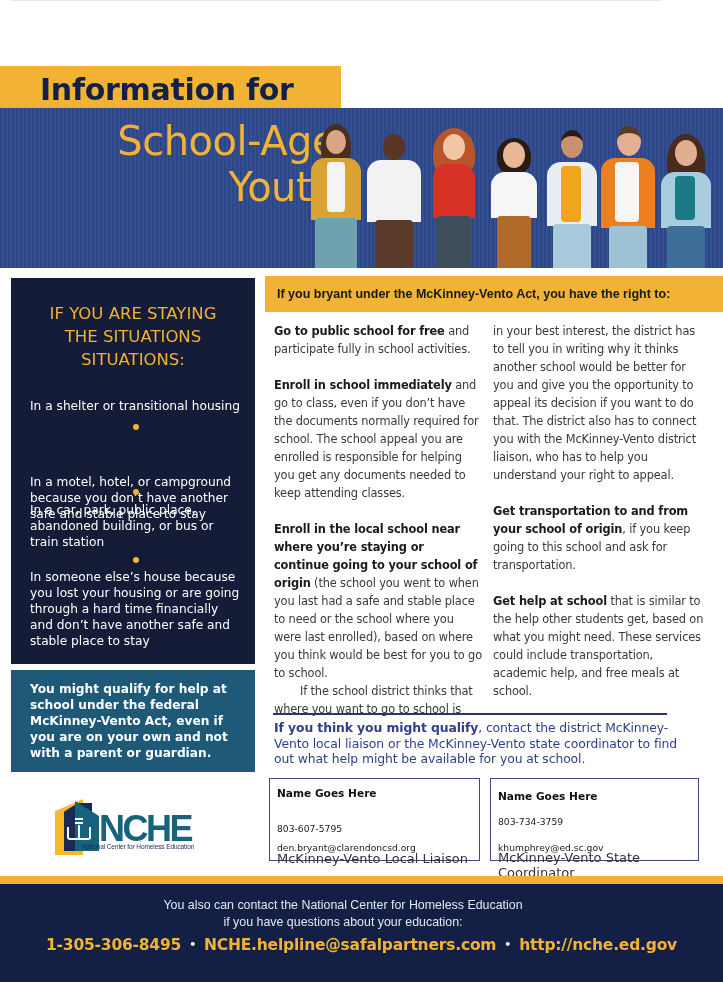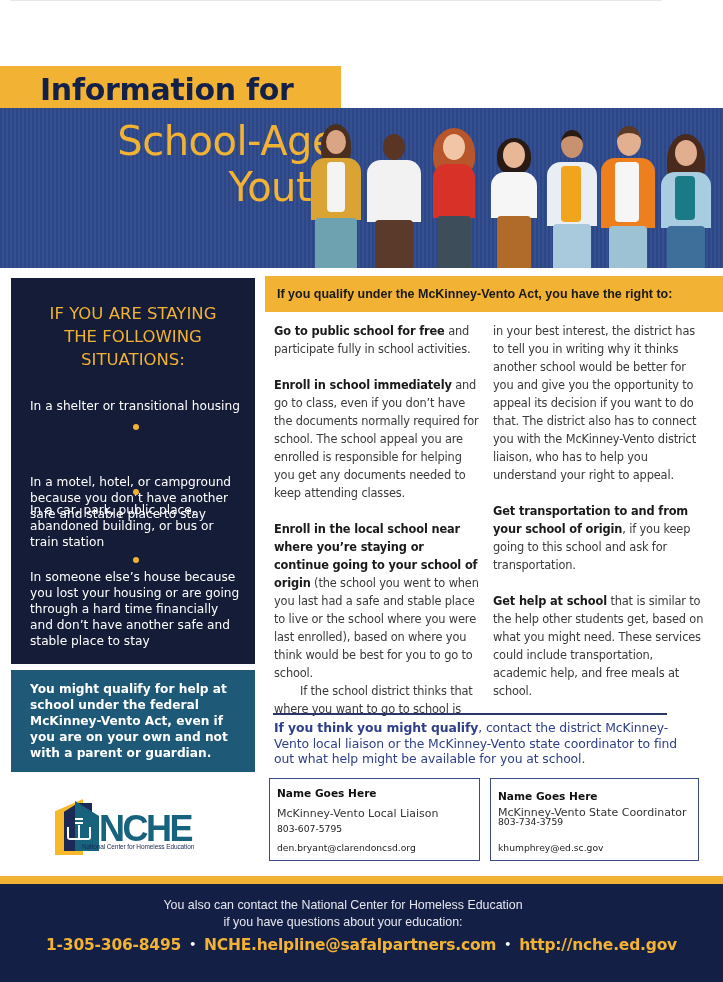--- a/index.html
+++ b/index.html
@@ -58,21 +58,21 @@
   .col2 { left: 493px; top: 322px; width: 212px; }
 
   .divider { position: absolute; left: 273px; top: 713px; width: 394px; height: 1.5px; background: #2a3668; }
   .contact-text { position: absolute; left: 274px; top: 720px; width: 420px; font-size: 12.4px; line-height: 15.5px; color: #2f3f8a; font-family: "DejaVu Sans", sans-serif; letter-spacing: -0.1px; }
   .contact-text b { font-weight: 700; }
 
   .card { position: absolute; top: 778px; height: 83px; border: 1.5px solid #3b4a85; background: #fff; font-family: "DejaVu Sans", sans-serif; }
   .card1 { left: 269px; width: 211px; }
   .card2 { left: 490px; width: 209px; }
   .card .name { position: absolute; left: 7px; font-size: 10.6px; font-weight: 700; color: #111; }
-  .card .role { position: absolute; left: 7px; font-size: 11px; color: #333; }
+  .card .role { position: absolute; left: 7px; font-size: 13px; color: #333; margin-top: 44px; }
   .card .phone { position: absolute; left: 7px; font-size: 9.2px; color: #222; }
   .card .email { position: absolute; left: 7px; font-size: 9.2px; color: #222; }
 
   
   .footer-gold { position: absolute; left: 0; top: 876px; width: 723px; height: 8px; background: #f2b233; }
   .footer { position: absolute; left: 0; top: 884px; width: 723px; height: 98px; background: #141f46; }
   .footer-line { position: absolute; left: 0; width: 686px; text-align: center; color: #e6e8ef; font-size: 12.4px; font-family: "Liberation Sans", sans-serif; }
   .footer-links { position: absolute; left: 0; top: 936px; width: 723px; text-align: center; color: #f2b233; font-size: 15.5px; font-weight: 700; font-family: "DejaVu Sans", sans-serif; letter-spacing: -0.2px; }
   .footer-links .sep { color: #ffffff; margin: 0 8px; font-size: 11px; vertical-align: 2px; }
   .footer-links a { color: #f2b233; text-decoration: none; }
@@ -139,26 +139,26 @@
       <div class="p-hair" style="left:12px;top:16px;width:38px;height:54px;background:#4a2a1c;"></div>
       <div class="p-head" style="left:20px;top:22px;width:22px;height:26px;background:#e2ae90;"></div>
       <div class="p-body" style="left:6px;top:54px;width:50px;height:56px;background:#a8cde0;"></div>
       <div class="p-body" style="left:20px;top:58px;width:20px;height:44px;background:#1a7a86;border-radius:4px;"></div>
       <div class="p-legs" style="left:12px;top:108px;width:38px;height:42px;background:#3e6f9a;"></div>
     </div>
   </div>
 </div>
 
 <div class="rights-band"></div>
-<div class="rights-text">If you qualify under the McKinney-Vento Act, you have the right to:</div>
+<div class="rights-text">If you bryant under the McKinney-Vento Act, you have the right to:</div>
 
 <div class="situ-box"></div>
 <div class="situ-title">
   <div>IF YOU ARE STAYING</div>
-  <div>THE FOLLOWING</div>
+  <div>THE SITUATIONS</div>
   <div>SITUATIONS:</div>
 </div>
 <div class="situ-item" style="top:398px;">In a shelter or transitional housing</div>
 <div class="situ-dot" style="top:424px;"></div>
 <div class="situ-item" style="top:434px;margin-top:40px;">In a motel, hotel, or campground because you don’t have another safe and stable place to stay</div>
 <div class="situ-dot" style="top:489px;"></div>
 <div class="situ-item" style="top:502px;">In a car, park, public place, abandoned building, or bus or train station</div>
 <div class="situ-dot" style="top:557px;"></div>
 <div class="situ-item" style="top:569px;">In someone else’s house because you lost your housing or are going through a hard time financially and don’t have another safe and stable place to stay</div>
 
@@ -171,21 +171,21 @@
   <div class="logo-house"></div>
   <div class="logo-win"></div>
   <div class="logo-book"></div>
   <div class="logo-text">NCHE</div>
   <div class="logo-sub">National Center for Homeless Education</div>
 </div>
 
 <div class="col col1">
   <p><b>Go to public school for free</b><span> and participate fully in school activities.</span></p>
   <p><b>Enroll in school immediately</b><span> and go to class, even if you don’t have the documents normally required for school. The school appeal you are enrolled is responsible for helping you get any documents needed to keep attending classes.</span></p>
-  <p style="margin-bottom:0;"><b>Enroll in the local school near where you’re staying or continue going to your school of origin</b><span> (the school you went to when you last had a safe and stable place to live or the school where you were last enrolled), based on where you think would be best for you to go to school.</span></p>
+  <p style="margin-bottom:0;"><b>Enroll in the local school near where you’re staying or continue going to your school of origin</b><span> (the school you went to when you last had a safe and stable place to need or the school where you were last enrolled), based on where you think would be best for you to go to school.</span></p>
   <p class="indent" style="height:36px;overflow:hidden;"><span>If the school district thinks that where you want to go to school is not in your best interest, the district has to tell you in writing why it thinks another school would be better for you and give you the opportunity to appeal its decision if you want to do that. The district also has to connect you with the McKinney-Vento district liaison, who has to help you understand your right to appeal.</span></p>
 </div>
 <div class="col col2">
   <p style="position:relative;height:162px;overflow:hidden;">
     <span style="display:block;margin-top:-36px;text-indent:26px;">If the school district thinks that where you want to go to school is not in your best interest, the district has to tell you in writing why it thinks another school would be better for you and give you the opportunity to appeal its decision if you want to do that. The district also has to connect you with the McKinney-Vento district liaison, who has to help you understand your right to appeal.</span>
   </p>
   <p><b>Get transportation to and from your school of origin</b><span>, if you keep going to this school and ask for transportation.</span></p>
   <p><b>Get help at school</b><span> that is similar to the help other students get, based on what you might need. These services could include transportation, academic help, and free meals at school.</span></p>
 </div>
 

